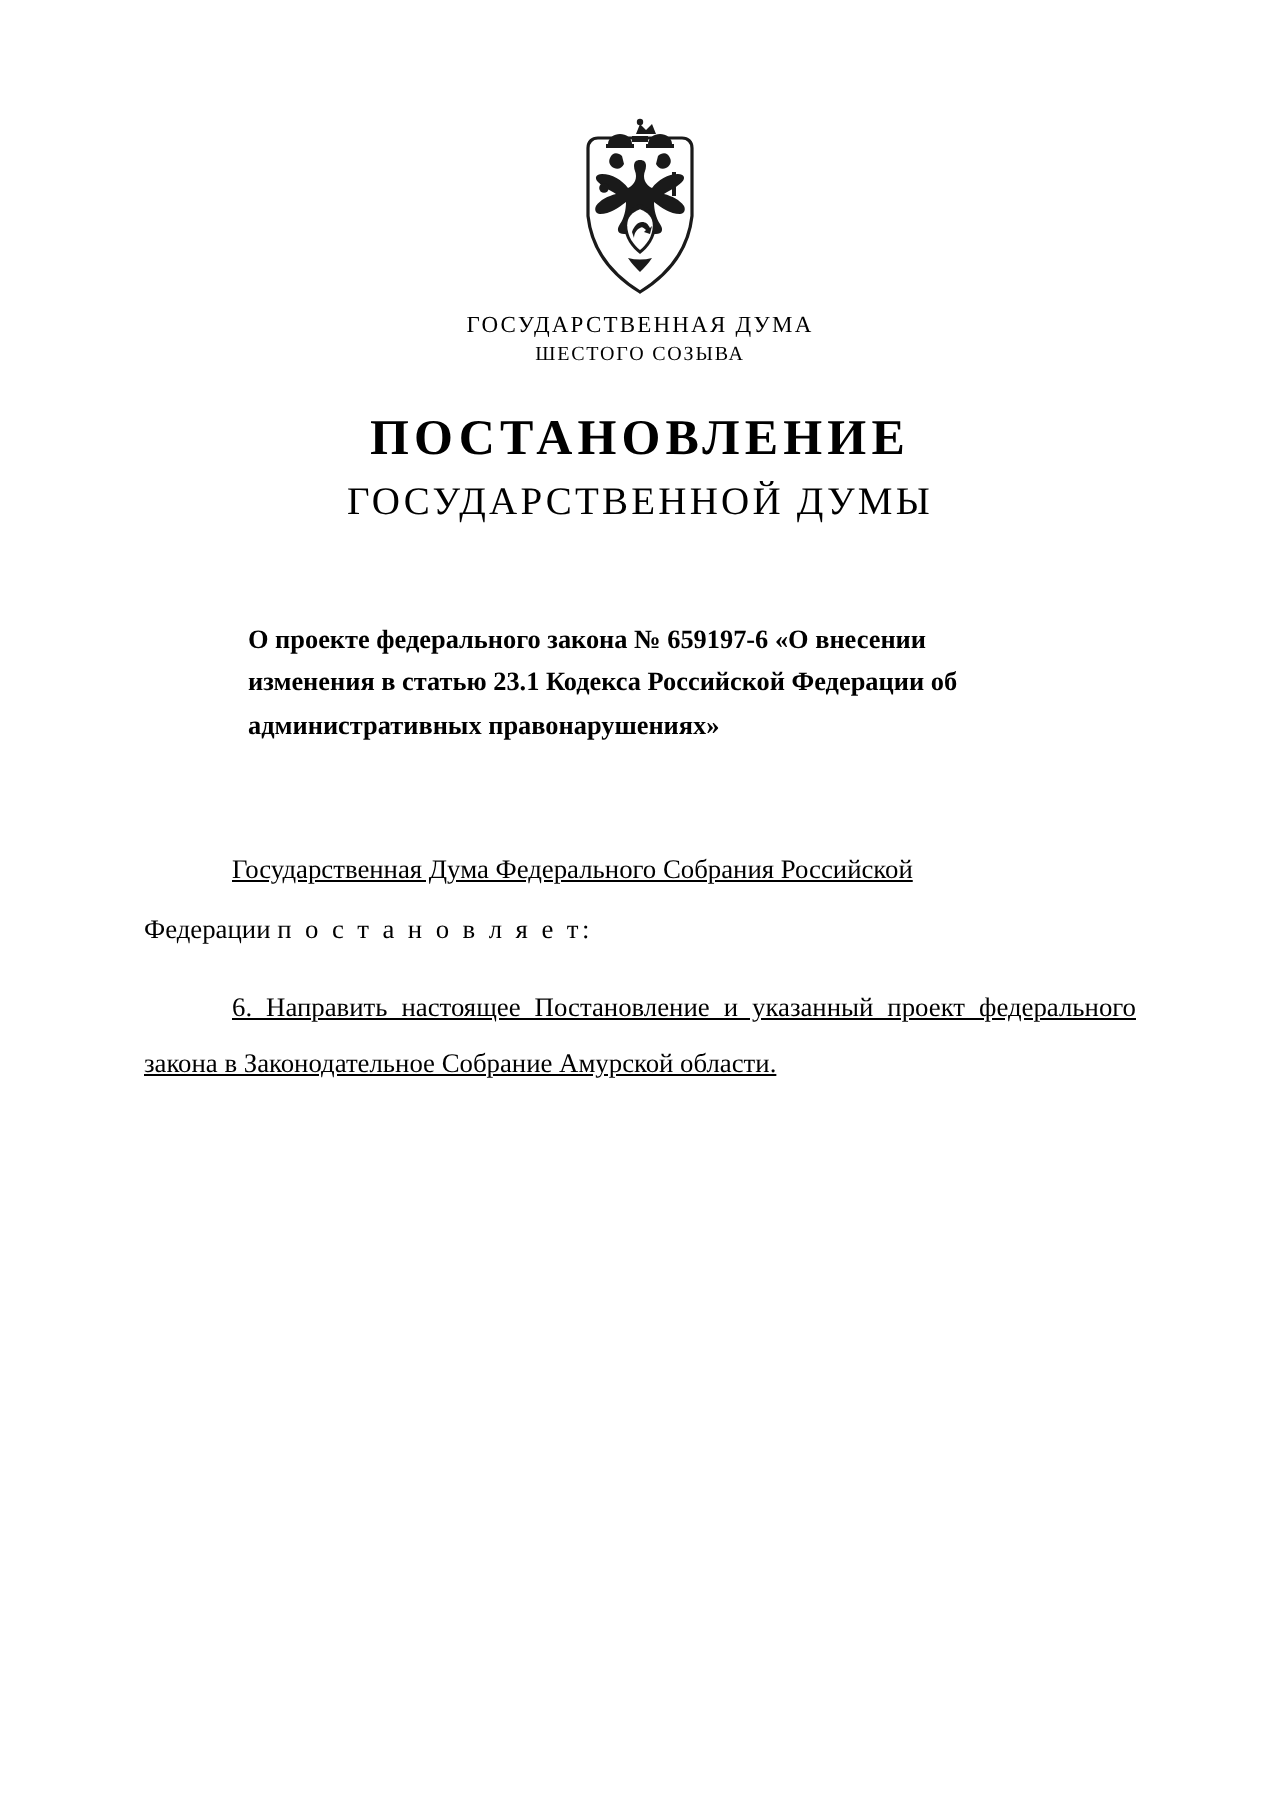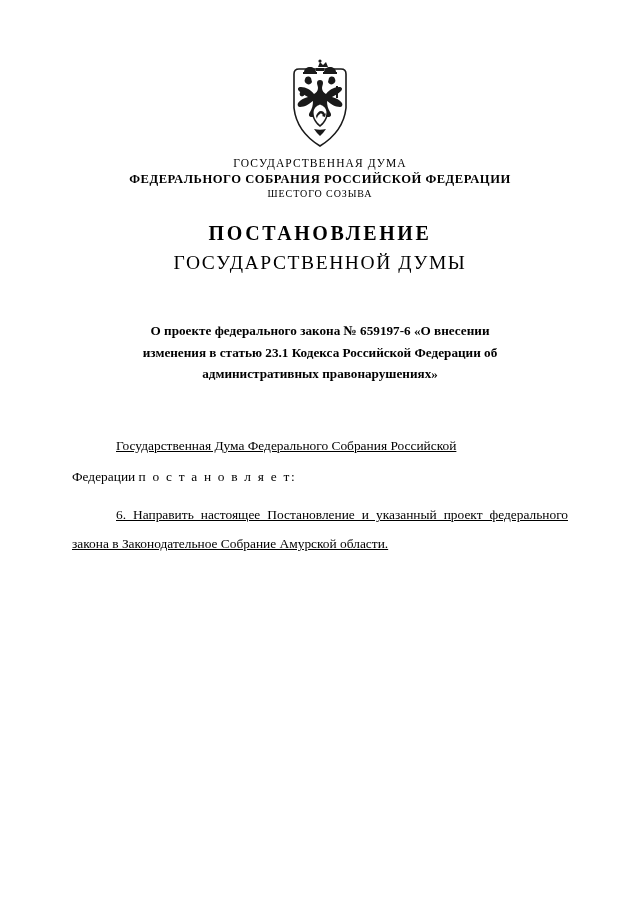--- a/index.html
+++ b/index.html
@@ -56,35 +56,34 @@
   .org .l3 {
     font-size: 10px;
     letter-spacing: 0.9px;
   }
 
   .doc-title {
     text-align: center;
     margin-top: 22px;
   }
   .doc-title .t1 {
-    font-size: 20px;
+    font-size: 25px;
     font-weight: bold;
     letter-spacing: 2.6px;
   }
   .doc-title .t2 {
     font-size: 19.5px;
     letter-spacing: 1.6px;
     margin-top: 7px;
   }
 
   
   .subject {
     margin: 46px auto 0 auto;
     width: 392px;
-    text-align: center;
     font-size: 13.2px;
     font-weight: bold;
     line-height: 1.62;
   }
 
   
   .body-block {
     margin-top: 48px;
     font-size: 13.4px;
     line-height: 2.12;
@@ -143,21 +142,20 @@
           <path d="M37 48.6 c-4 1.6-6.4 4-6.4 8 0 5.6 3.2 9.8 6.4 12.4 3.2-2.6 6.4-6.8 6.4-12.4 0-4-2.4-6.4-6.4-8 z" fill="#ffffff"></path>
           <path d="M33 60 c1-3 3-5 5-5 2 0 3 1 4 3 l1-1 -1 4 -3-1 1-1 c-1-1-2-2-3-1 -2 1-3 3-3 5 z" fill="#1a1a1a"></path>
 
           <path d="M31 73 c2 3 4 5 6 7 2-2 4-4 6-7 -4 1-8 1-12 0 z"></path>
         </g>
       </svg>
     </div>
 
     <div class="org">
       <div class="l1">ГОСУДАРСТВЕННАЯ ДУМА</div>
-      <div class="l2">ФЕДЕРАЛЬНОГО СОБРАНИЯ РОССИЙСКОЙ ФЕДЕРАЦИИ</div>
       <div class="l3">ШЕСТОГО СОЗЫВА</div>
     </div>
 
     <div class="doc-title">
       <div class="t1">ПОСТАНОВЛЕНИЕ</div>
       <div class="t2">ГОСУДАРСТВЕННОЙ  ДУМЫ</div>
     </div>
 
     <div class="subject">О проекте федерального закона № 659197-6 «О внесении изменения в статью 23.1 Кодекса Российской Федерации об административных правонарушениях»</div>
 

